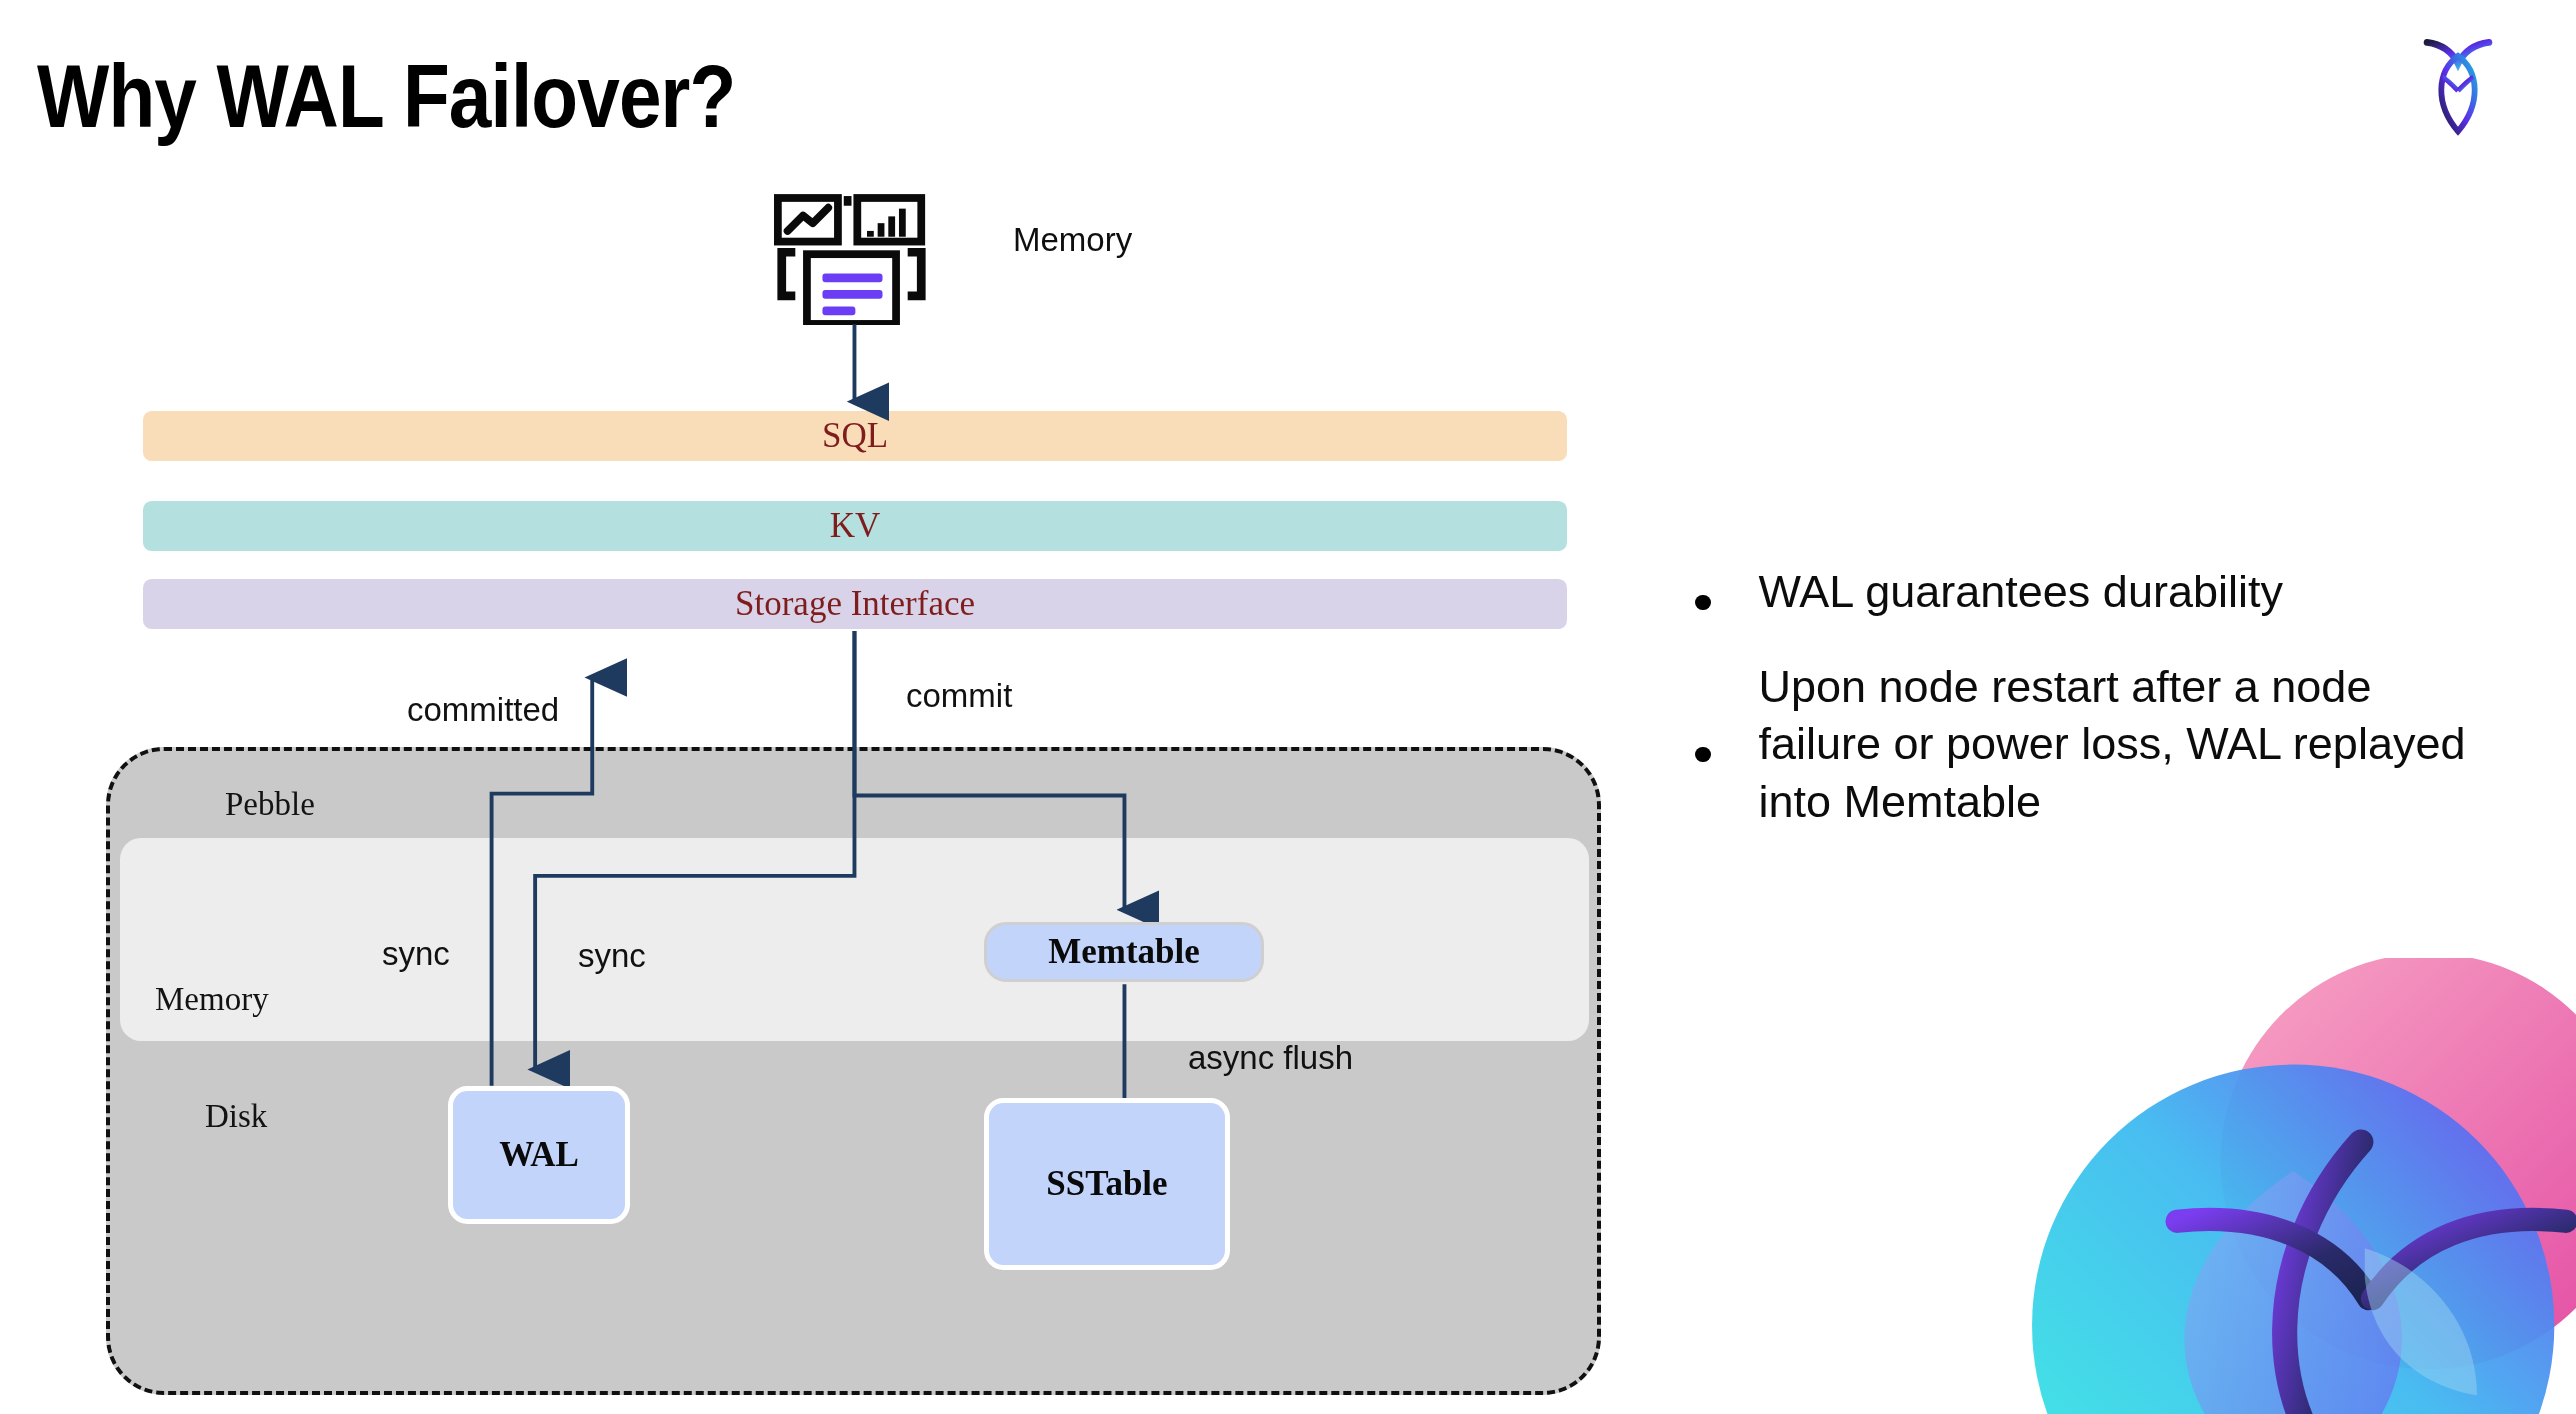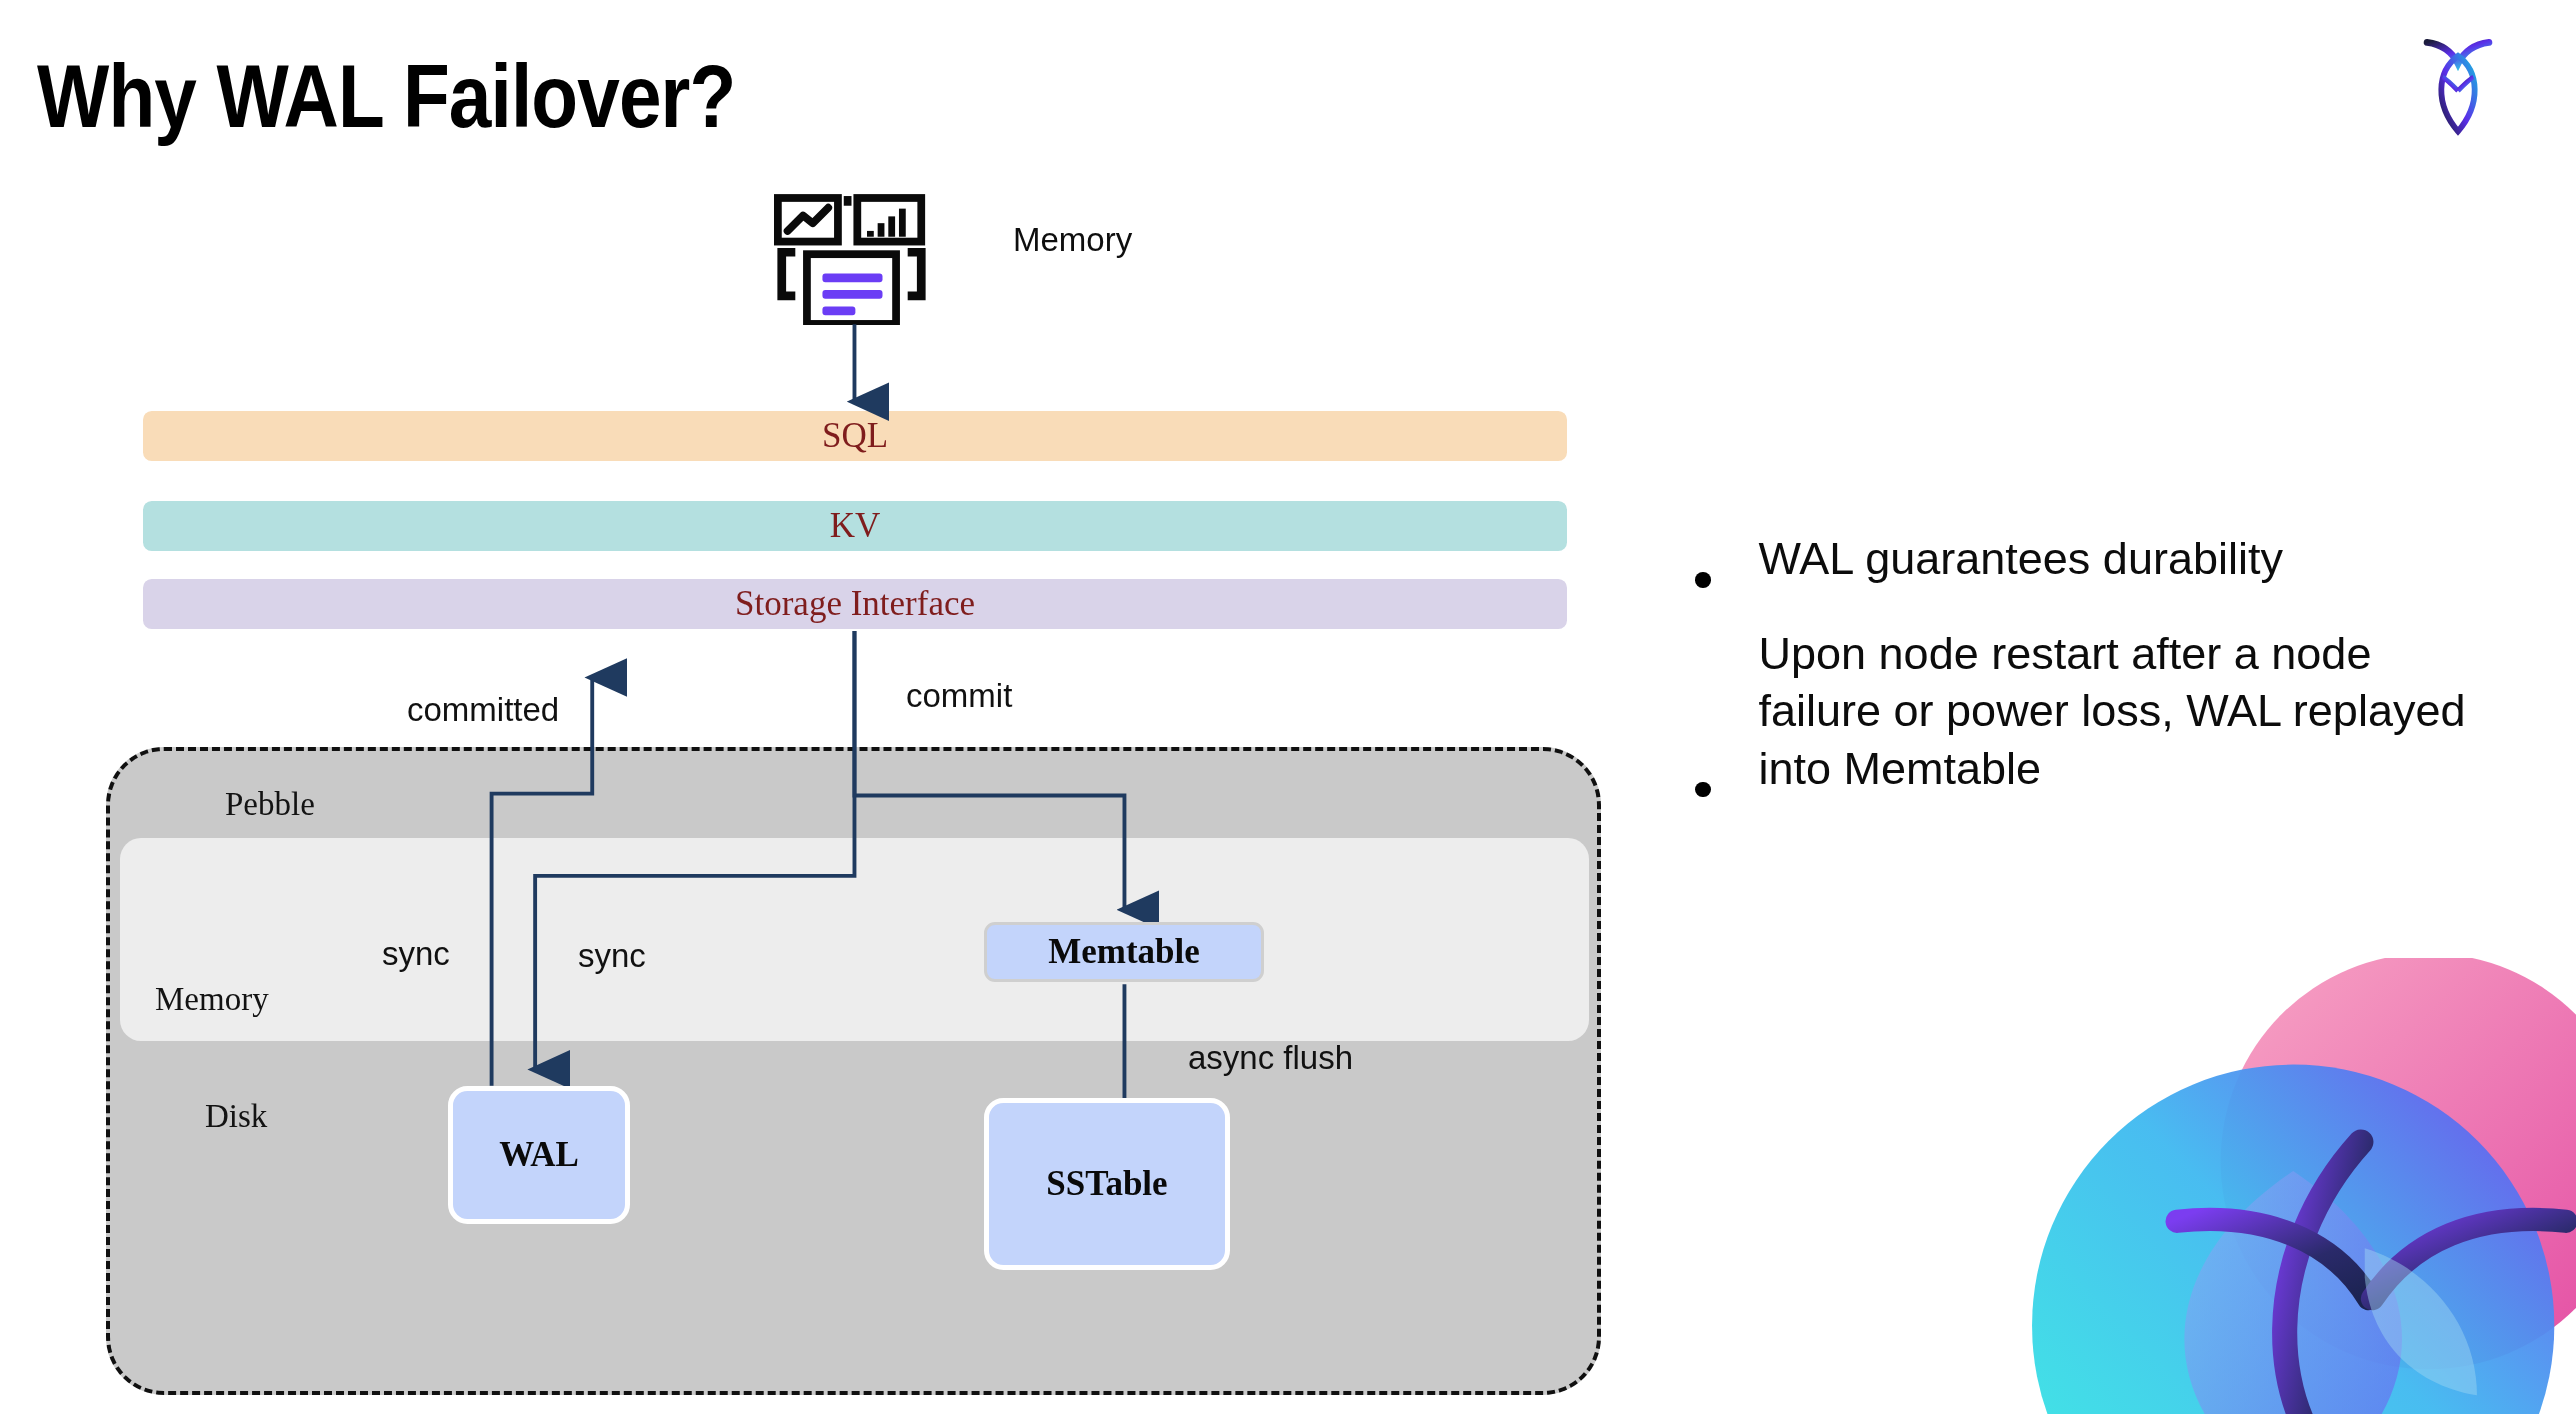--- a/index.html
+++ b/index.html
@@ -57,21 +57,21 @@
     position:absolute; font-family:"Liberation Serif", serif;
     font-size:33px; color:#131313; white-space:nowrap;
   }
   .label-pebble { left:225px; top:786px; }
   .label-memory { left:155px; top:981px; }
   .label-disk   { left:205px; top:1098px; }
 
   
   .node {
     position:absolute; background:#c3d4fb; border:3.9px solid #cfcfcf;
-    border-radius:11px; box-sizing:border-box;
+    border-radius:22px; box-sizing:border-box;
     display:flex; align-items:center; justify-content:center;
     font-family:"Liberation Serif", serif; font-weight:bold;
     font-size:35px; color:#0a0a0a;
   }
   .node-memtable { left:984px; top:922px;  width:280px; height:60px; }
   .node-wal      { left:448px;  top:1086px; width:182px; height:138px;
                    border:5.8px solid #ffffff; border-radius:19.4px; }
   .node-sstable  { left:984px; top:1098px; width:246px; height:172px;
                    border:5.8px solid #ffffff; border-radius:19.4px; }
 
@@ -84,21 +84,21 @@
   .lbl-commit     { left:906px;  top:677px; }
   .lbl-sync-left  { left:382px;  top:935px; }
   .lbl-sync-right { left:578px;  top:937px; }
   .lbl-flush      { left:1188px; top:1039px; }
 
   
   .edges { position:absolute; left:0; top:0; width:2576px; height:1415px; pointer-events:none; }
 
   
   .bullets { position:absolute; left:1695px; top:530px; width:803px; }
-  .bullet-row { display:flex; align-items:flex-end; margin-bottom:37px; }
+  .bullet-row { display:flex; align-items:center; margin-bottom:37px;margin-top:33px; }
   .bullet-dot {
     width:15.5px; height:15.5px; border-radius:50%; background:#000;
     margin-top:21px; margin-right:48px; flex:0 0 auto;
   }
   .bullet-text {
     font-family:"Liberation Sans", sans-serif; font-size:45px;
     line-height:1.28; color:#0c0c0c;
   }
 </style>
 </head>

